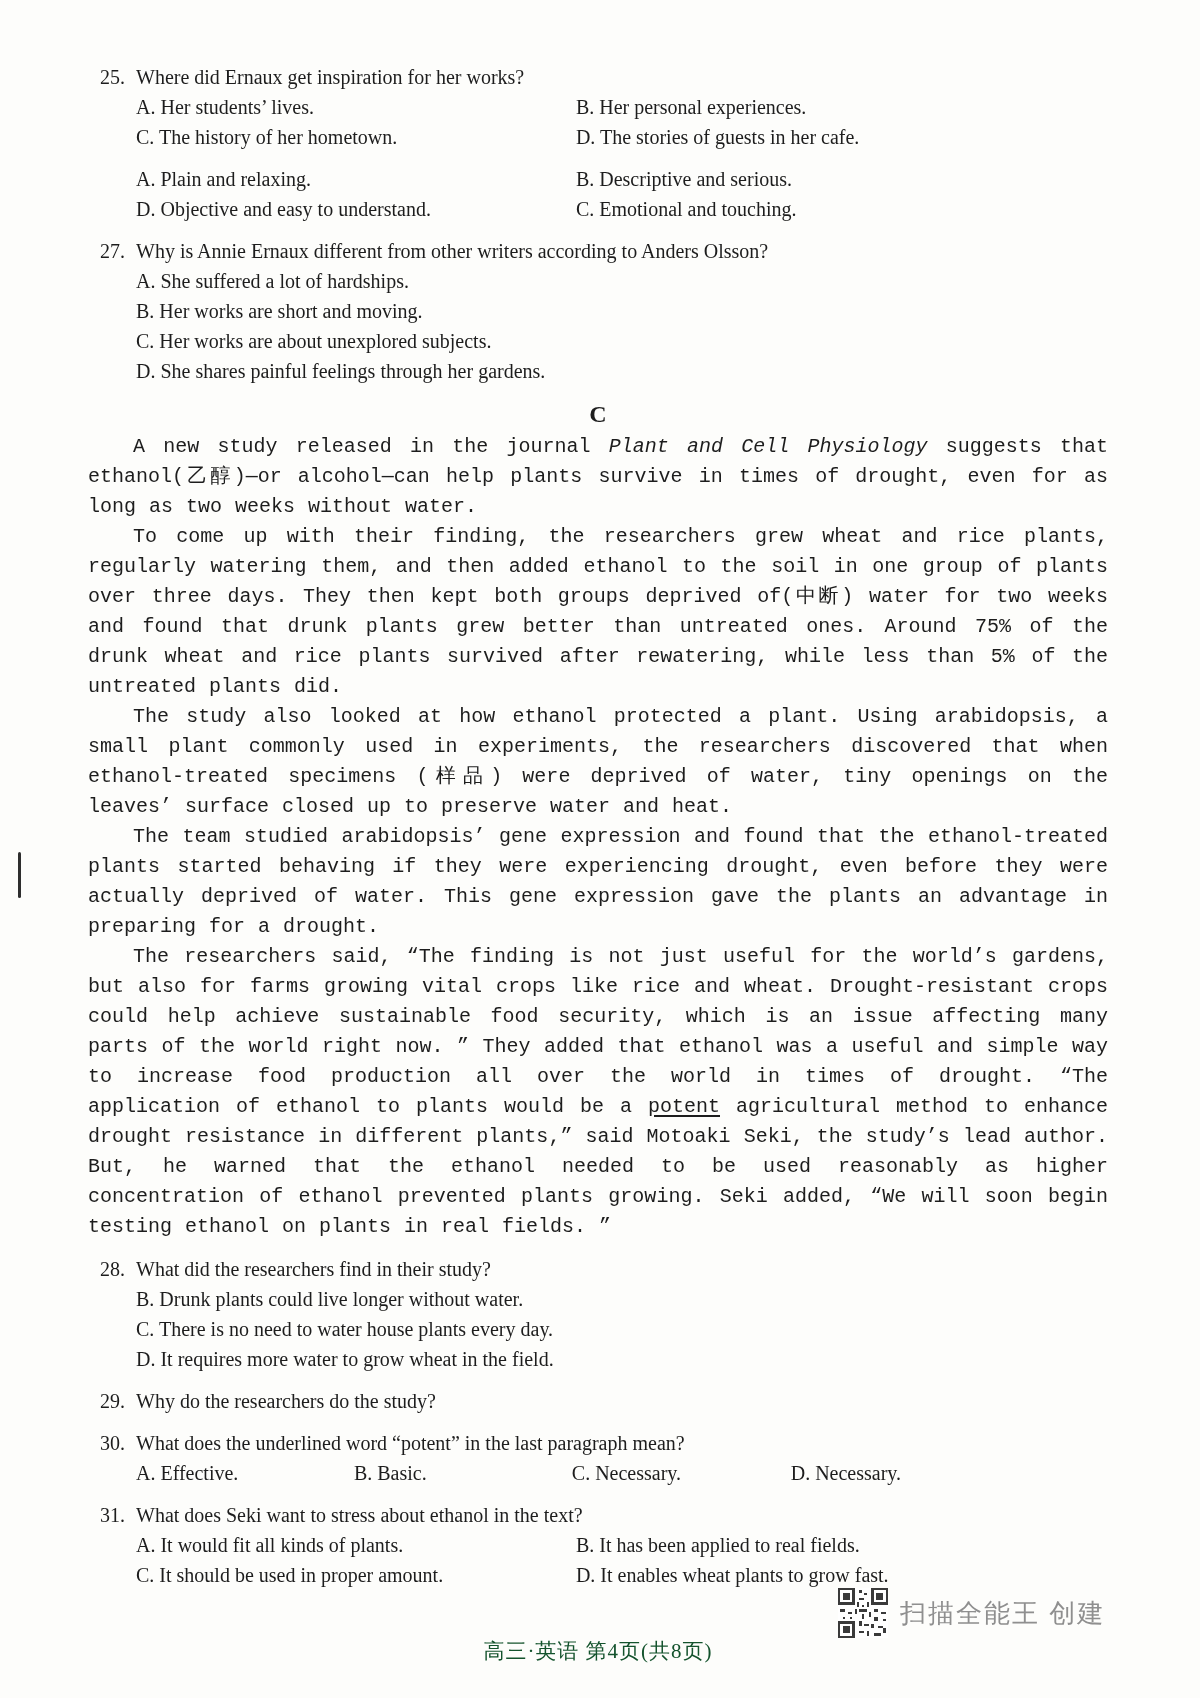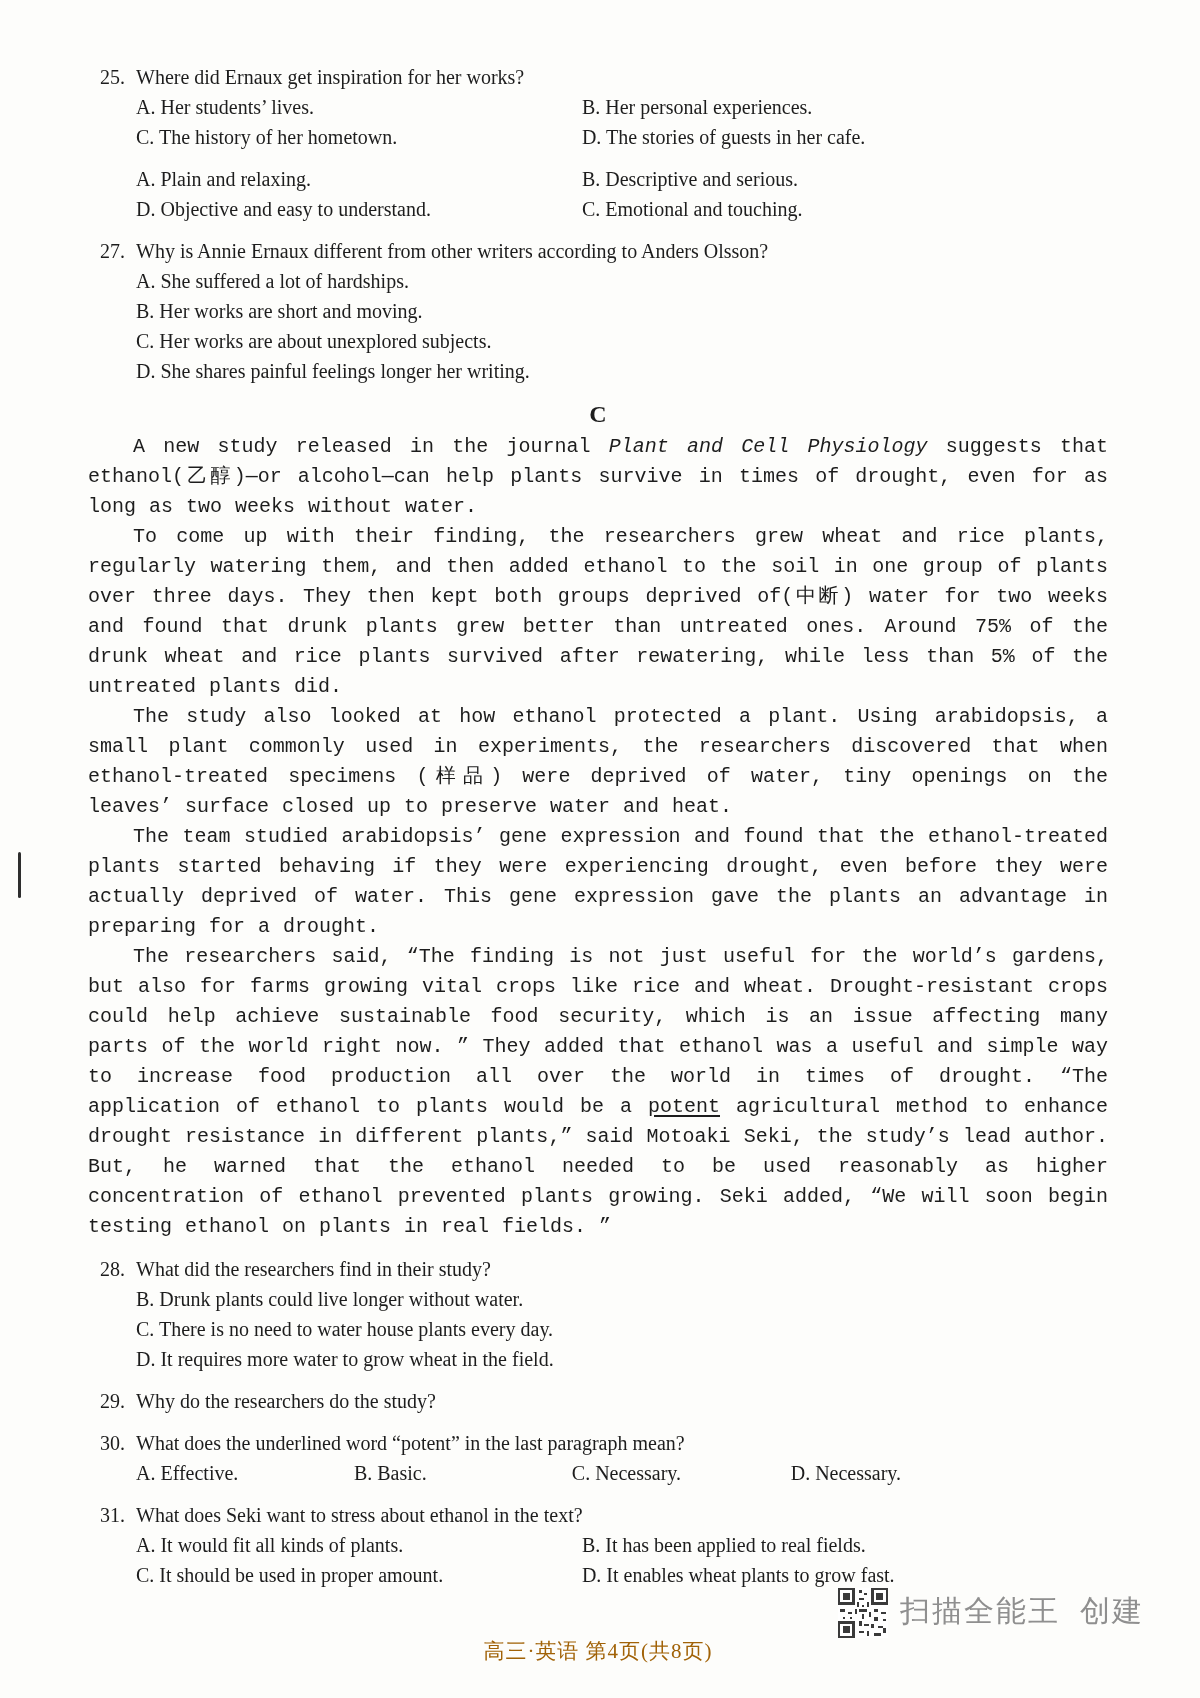--- a/index.html
+++ b/index.html
@@ -16,51 +16,51 @@
   }
   .content { padding:50px 92px 0 88px; }
 
   
   .question { margin:12px; }
   .q-head { display:flex; }
   .q-num { flex:0 0 36px; }
   .q-text { flex:1; }
   .opts { padding-left:36px; }
   .opt { display:block; white-space:nowrap; overflow:visible; }
-  .opts.two-col { display:grid; grid-template-columns:45.2% 1fr; column-gap:12px; }
+  .opts.two-col { display:grid; grid-template-columns:45.2% 1fr; column-gap:6px; }
   .opts.four-col { display:grid; grid-template-columns:22.7% 22.7% 22.8% 1fr; }
 
   
   .section-heading {
     text-align:center; font-weight:bold;
     font-size:24px; line-height:33px; margin:1px 0 1px 0;
   }
   .para {
     margin:0; text-align:justify; text-indent:45px;
     word-spacing:0.05em;
     font-family:Liberation Mono, monospace;
   }
   .italic { font-style:italic; }
   .underlined { text-decoration:underline; text-underline-offset:3px; }
 
   
   .footer {
     margin-top:46px; text-align:center;
-    font-size:21px; letter-spacing:1px; color:#a16207;
+    font-size:21px; letter-spacing:1px; color:#14532d;
   }
 
   
   .watermark {
     position:absolute; left:838px; top:1588px;
     display:flex; align-items:center; gap:12px;
   }
   .qr { display:block; }
   .wm-text {
-    color:#8f8f8f; font-size:30px; letter-spacing:2px;
-    font-family:Liberation Mono, monospace;
+    color:#8f8f8f; font-size:26px; letter-spacing:2px;
+    font-family:Liberation Sans, sans-serif;
   }
 
   
   .artifact {
     position:absolute; left:18px; top:852px;
     width:3px; height:46px; background:#2e2e2e; border-radius:2px;
   }
 </style>
 </head>
 <body>
@@ -92,21 +92,21 @@
 
     <section class="question">
       <div class="q-head">
         <span class="q-num">27.</span>
         <span class="q-text">Why is Annie Ernaux different from other writers according to Anders Olsson?</span>
       </div>
       <div class="opts one-col">
         <span class="opt">A. She suffered a lot of hardships.</span>
         <span class="opt">B. Her works are short and moving.</span>
         <span class="opt">C. Her works are about unexplored subjects.</span>
-        <span class="opt">D. She shares painful feelings longer her writing.</span>
+        <span class="opt">D. She shares painful feelings through her gardens.</span>
       </div>
     </section>
 
     <h2 class="section-heading">C</h2>
 
     <p class="para"><span>A new study released in the journal </span><span class="italic">Plant and Cell Physiology</span><span> suggests that ethanol(乙醇)—or alcohol—can help plants survive in times of drought, even for as long as two weeks without water.</span></p>
 
     <p class="para">To come up with their finding, the researchers grew wheat and rice plants, regularly watering them, and then added ethanol to the soil in one group of plants over three days. They then kept both groups deprived of(中断) water for two weeks and found that drunk plants grew better than untreated ones. Around 75% of the drunk wheat and rice plants survived after rewatering, while less than 5% of the untreated plants did.</p>
 
     <p class="para">The study also looked at how ethanol protected a plant. Using arabidopsis, a small plant commonly used in experiments, the researchers discovered that when ethanol-treated specimens (样品) were deprived of water, tiny openings on the leaves’ surface closed up to preserve water and heat.</p>

